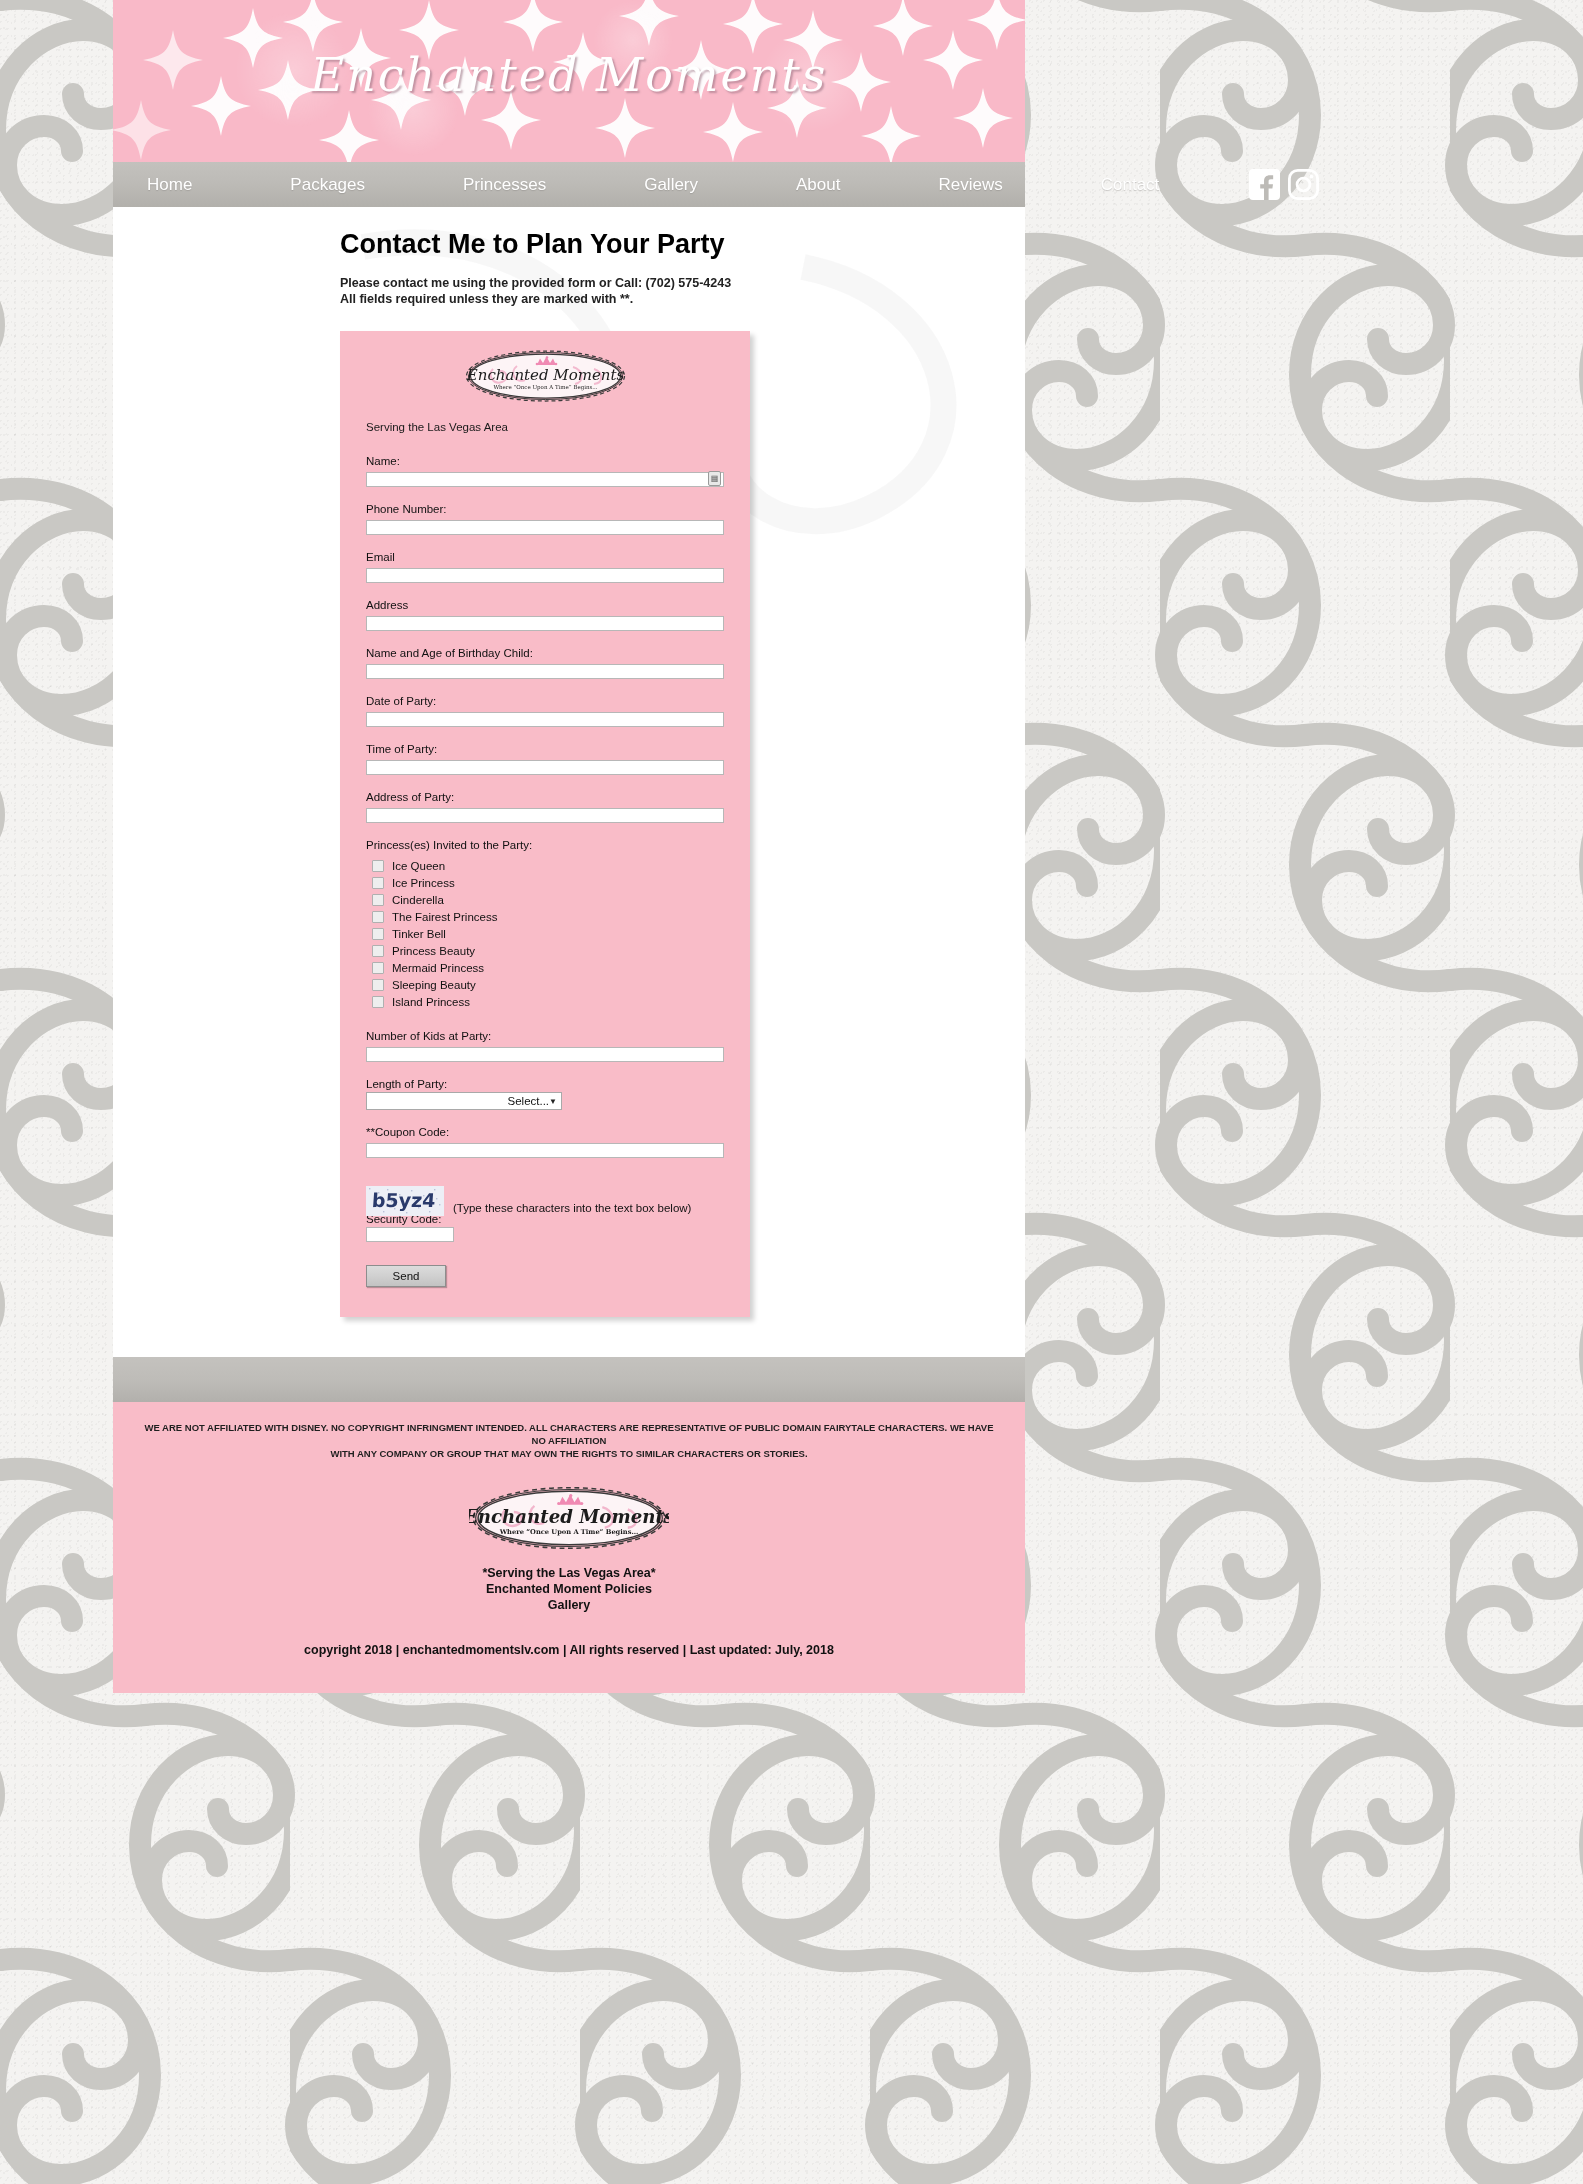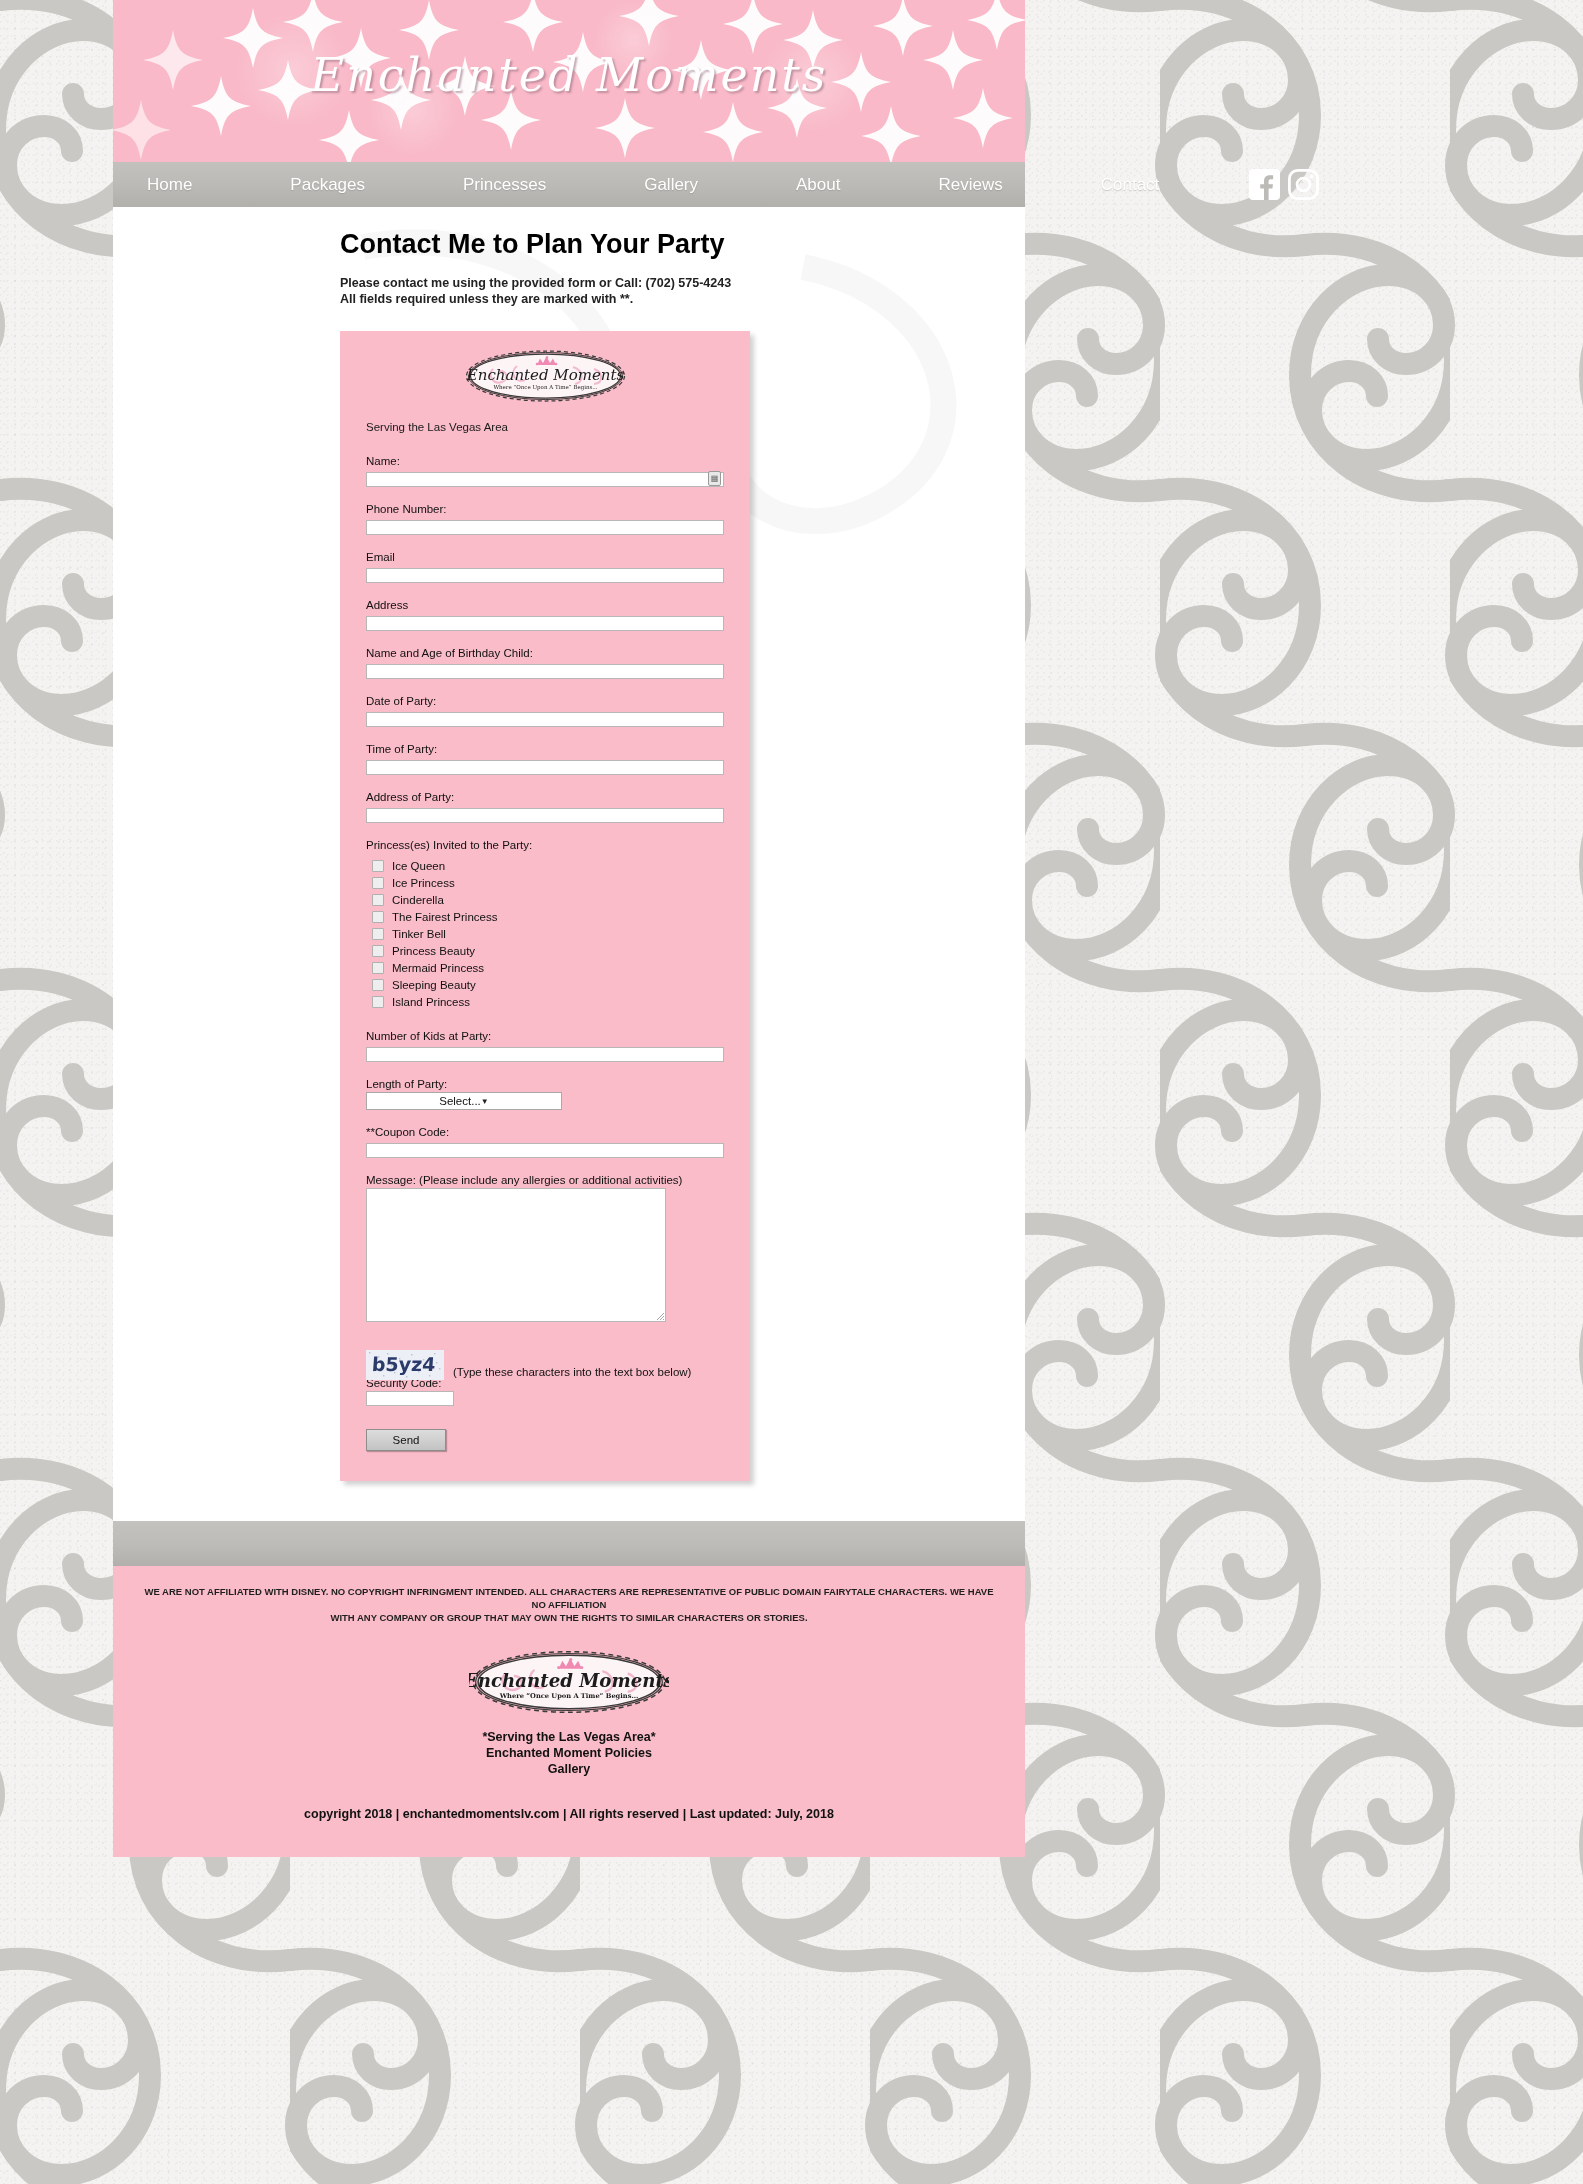--- a/index.html
+++ b/index.html
@@ -121,21 +121,21 @@
   .cb-box{
     width:10px; height:10px; margin:0 8px 0 6px;
     background:#eeeeee; border:1px solid #b0b0b0; border-radius:1px;
     flex:0 0 auto; cursor:pointer;
   }
   .cb-label{font-size:11.5px; color:#111;}
   .sel{
     width:196px; height:18px;
     border:1px solid #a9a9a9; background:#fff;
     font-size:11.5px; color:#111;
-    display:flex; align-items:center; justify-content:center;
+    display:flex; align-items:center; justify-content:flex-end;
     padding:0 4px; box-sizing:border-box; cursor:pointer;
   }
   .sel .caret{font-size:8px; color:#222;}
   .ta{
     width:300px; height:134px;
     border:1px solid #b7b7b7; background:#fff;
     box-sizing:border-box; resize:none; display:block;
     position:relative;
   }
   .ta-resize{
@@ -427,29 +427,20 @@
           <span>Select...</span>
           <span class="caret">▼</span>
         </div>
       </div>
 
       <div class="fld">
         <label>**Coupon Code:</label>
         <input type="text" value="" style="">
       </div>
 
-      <div class="fld">
-        <label>Message: (Please include any allergies or additional activities)</label>
-        <div style="position:relative;width:300px">
-          <textarea class="ta" style=""></textarea>
-          <svg class="ta-resize" viewBox="0 0 9 9">
-            <path d="M8 1 L1 8 M8 4 L4 8 M8 7 L7 8" stroke="#9a9a9a" stroke-width="0.9" fill="none"></path>
-          </svg>
-        </div>
-      </div>
 
       
       <div class="cap-row">
         <div class="cap-img">
           <svg width="78" height="30" viewBox="0 0 78 30" style="position:absolute;left:0;top:0">
             <rect width="78" height="30" fill="#edeff6"></rect>
             <g fill="#b9c0d8">
               <rect x="3" y="2" width="1.4" height="1.4"></rect>
                 <rect x="12" y="6" width="1.4" height="1.4"></rect>
               <rect x="21" y="3" width="1.4" height="1.4"></rect>

